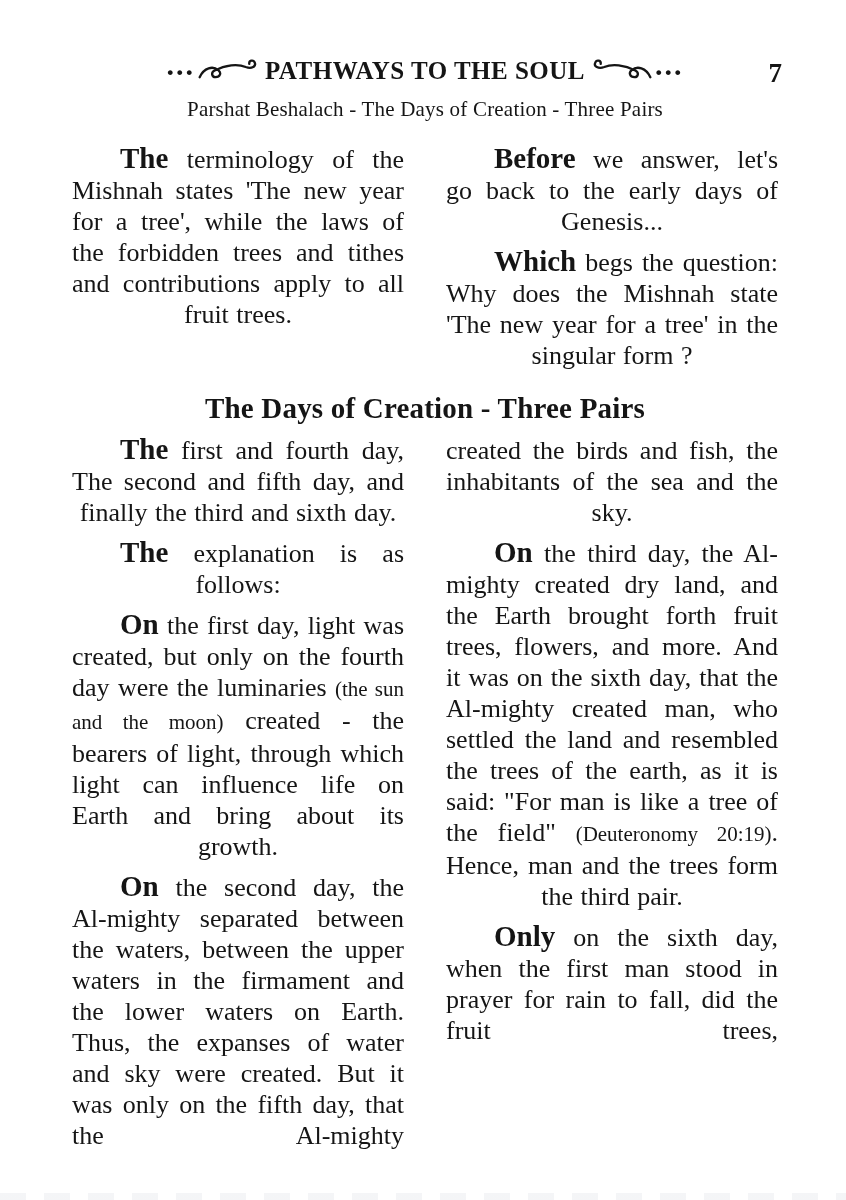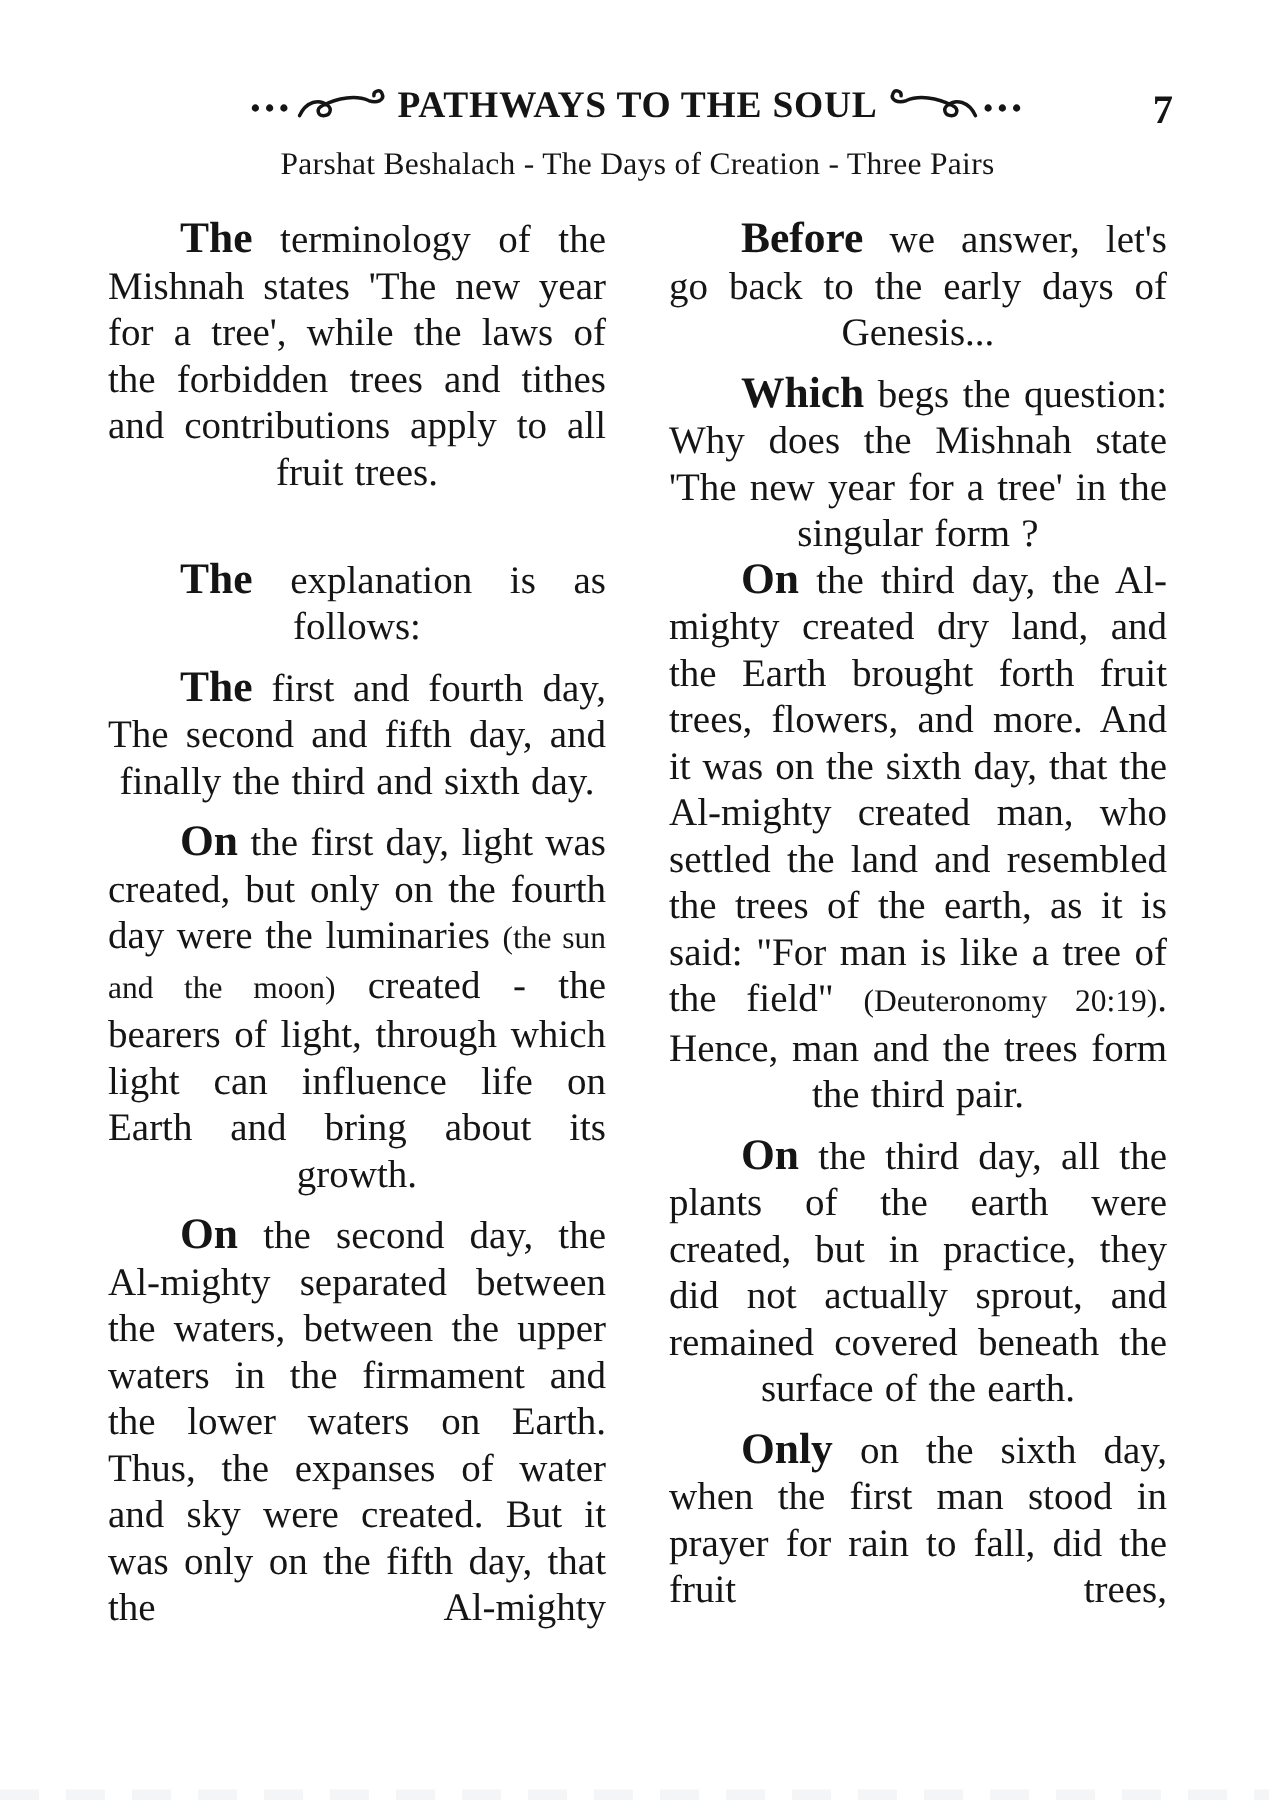--- a/index.html
+++ b/index.html
@@ -99,29 +99,30 @@
   <div class="columns intro">
     <div class="col">
         <p class="para indent"><span class="seg-lead">The</span><span> terminology of the Mishnah states 'The new year for </span><span class="seg-italic">a tree</span><span>', while the laws of the forbidden trees and tithes and contributions apply to all fruit trees.</span></p>
       </div>
     <div class="col">
         <p class="para indent"><span class="seg-lead">Before</span><span> we answer, let's go back to the early days of Genesis...</span></p>
         <p class="para indent"><span class="seg-lead">Which</span><span> begs the question: Why does the Mishnah state 'The new year for </span><span class="seg-italic">a tree</span><span>' in the singular form ?</span></p>
       </div>
   </div>
 
+  <div class="section-heading">The Days of Creation - Three Pairs</div>
 
   <div class="columns main">
     <div class="col">
+        <p class="para indent"><span class="seg-lead">The</span><span> first and fourth day, The second and fifth day, and finally the third and sixth day.</span></p>
         <p class="para indent"><span class="seg-lead">The</span><span> explanation is as follows:</span></p>
-        <p class="para indent"><span class="seg-lead">The</span><span> first and fourth day, The second and fifth day, and finally the third and sixth day.</span></p>
         <p class="para indent"><span class="seg-lead">On</span><span> the first day, light was created, but only on the fourth day were the luminaries </span><span class="seg-small">(the sun and the moon)</span><span> created - the bearers of light, through which light can influence life on Earth and bring about its growth.</span></p>
         <p class="para indent jlast"><span class="seg-lead">On</span><span> the second day, the Al-mighty separated between the waters, between the upper waters in the firmament and the lower waters on Earth. Thus, the expanses of water and sky were created. But it was only on the fifth day, that the Al-mighty</span></p>
       </div>
     <div class="col">
+        <p class="para"><span>created the birds and fish, the inhabitants of the sea and the sky.</span></p>
         <p class="para indent"><span class="seg-lead">On</span><span> the third day, the Al-mighty created dry land, and the Earth brought forth fruit trees, flowers, and more. And it was on the sixth day, that the Al-mighty created man, who settled the land and resembled the trees of the earth, as it is said: "For man is like a tree of the field" </span><span class="seg-small">(Deuteronomy 20:19)</span><span>. Hence, man and the trees form the third pair.</span></p>
-        <p class="para indent"><span class="seg-lead">On</span><span> the third day, all the plants of the earth were created, but in practice, they did not actually sprout, and remained covered beneath the surface of the earth.</span></p>
         <p class="para indent jlast"><span class="seg-lead">Only</span><span> on the sixth day, when the first man stood in prayer for rain to fall, did the fruit trees,</span></p>
       </div>
   </div>
 
   <div class="bottom-edge"></div>
 </div>
 
 </body></html>

